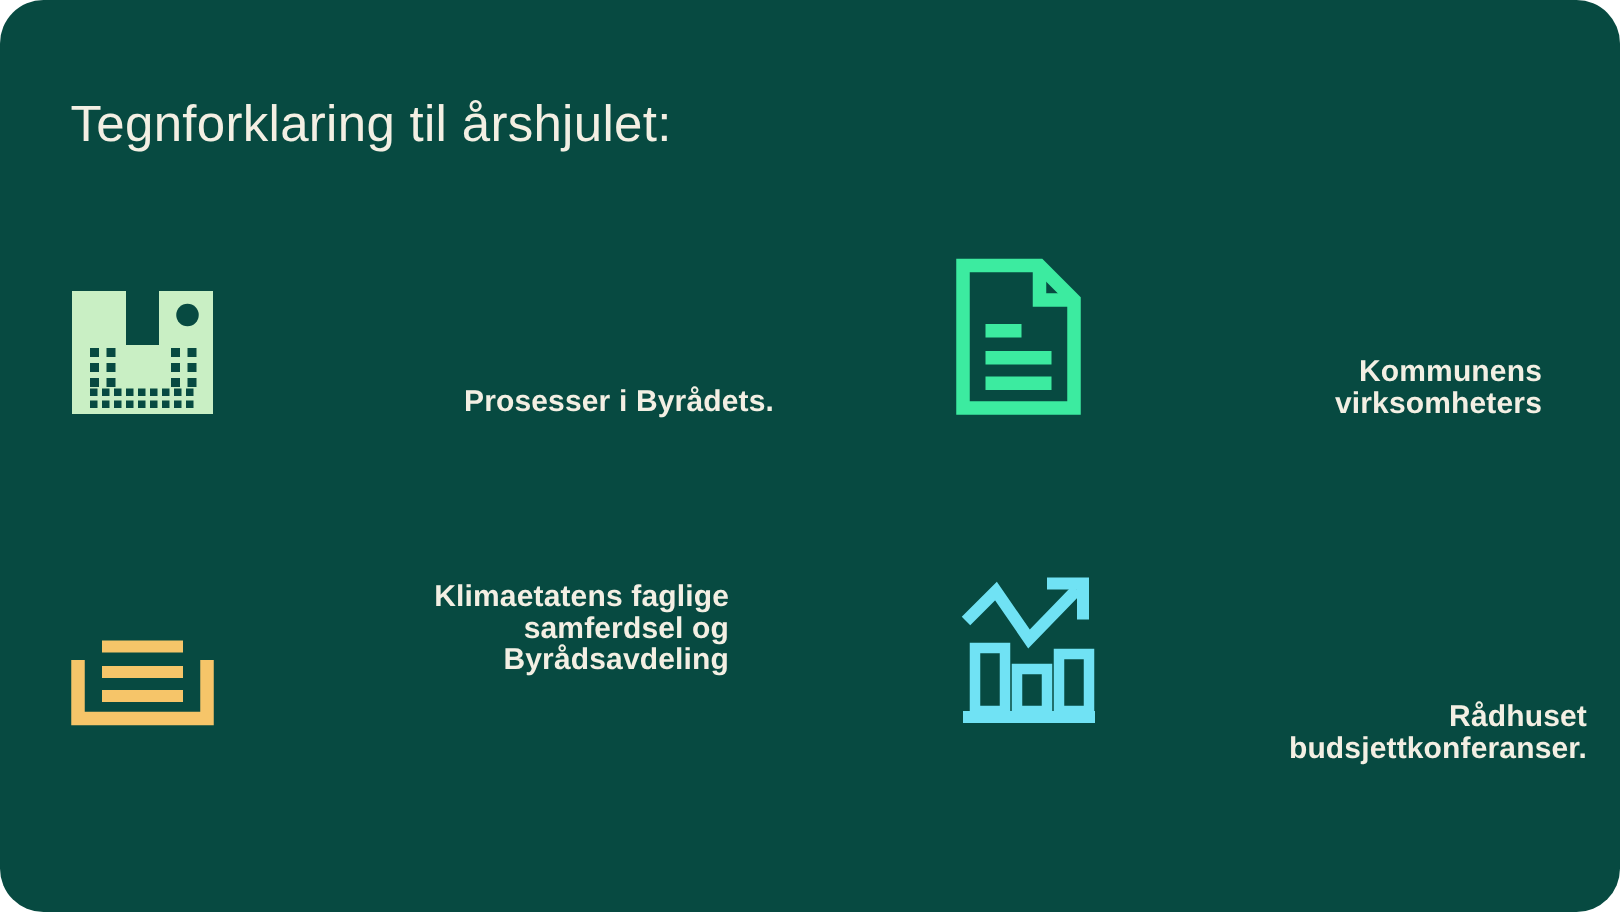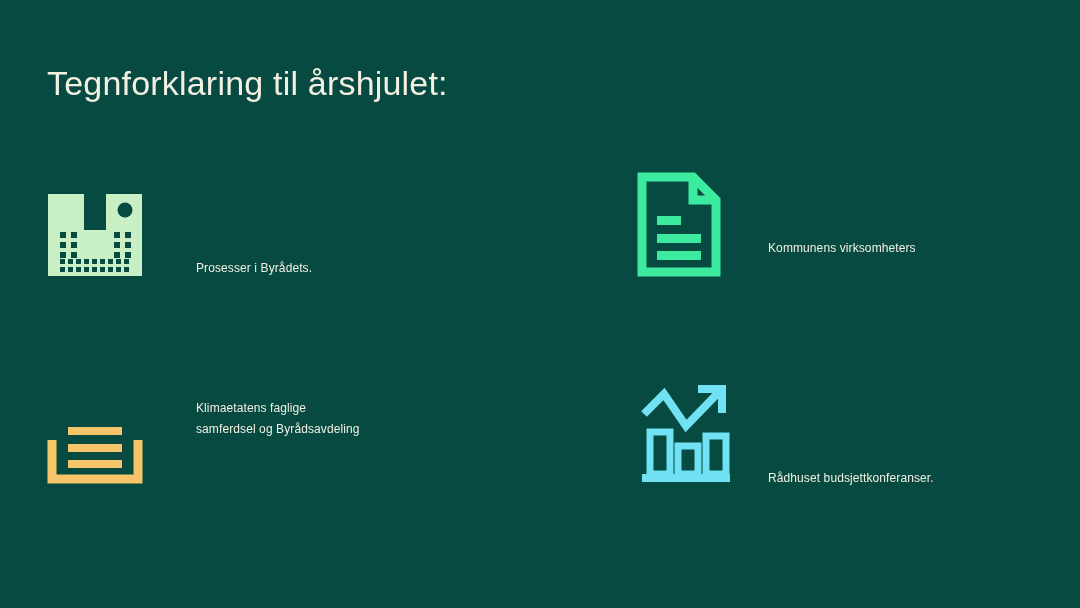--- a/index.html
+++ b/index.html
@@ -11,57 +11,59 @@
     height: 608px;
     overflow: hidden;
     font-family: "Liberation Sans", sans-serif;
   }
   #slide {
     position: relative;
     width: 1080px;
     height: 608px;
     background: #074a41;
     overflow: hidden;
+    border-radius: 29px;
   }
   #slide-title {
     position: absolute;
     left: 47px;
     top: 64px;
     font-size: 34px;
     font-weight: 300;
     letter-spacing: 0.2px;
     color: #f3efe3;
     white-space: nowrap;
   }
   .legend-item {
     position: absolute;
   }
   .legend-icon {
     position: absolute;
   }
   .legend-label {
     position: absolute;
-    font-size: 12px;
-    font-weight: normal;
+    font-size: 20px;
+    font-weight: bold;
     line-height: 21px;
     color: #f3efe3;
     letter-spacing: 0.1px;
+    text-align: right;
   }
 
   
   #item-building-icon { left: 48px; top: 194px; width: 94px; height: 82px; }
   #item-building-label { left: 196px; top: 258px; width: 320px; }
 
   
   #item-document-icon { left: 637px; top: 172px; width: 84px; height: 105px; }
   #item-document-label { left: 768px; top: 238px; width: 260px; }
 
   
   #item-tray-icon { left: 47px; top: 424px; width: 96px; height: 60px; }
-  #item-tray-label { left: 196px; top: 398px; width: 290px; }
+  #item-tray-label { left: 196px; top: 388px; width: 290px; }
 
   
   #item-chart-icon { left: 640px; top: 384px; width: 92px; height: 100px; }
   #item-chart-label { left: 768px; top: 468px; width: 290px; }
 
   svg { display: block; overflow: visible; }
 </style>
 </head>
 <body>
 

